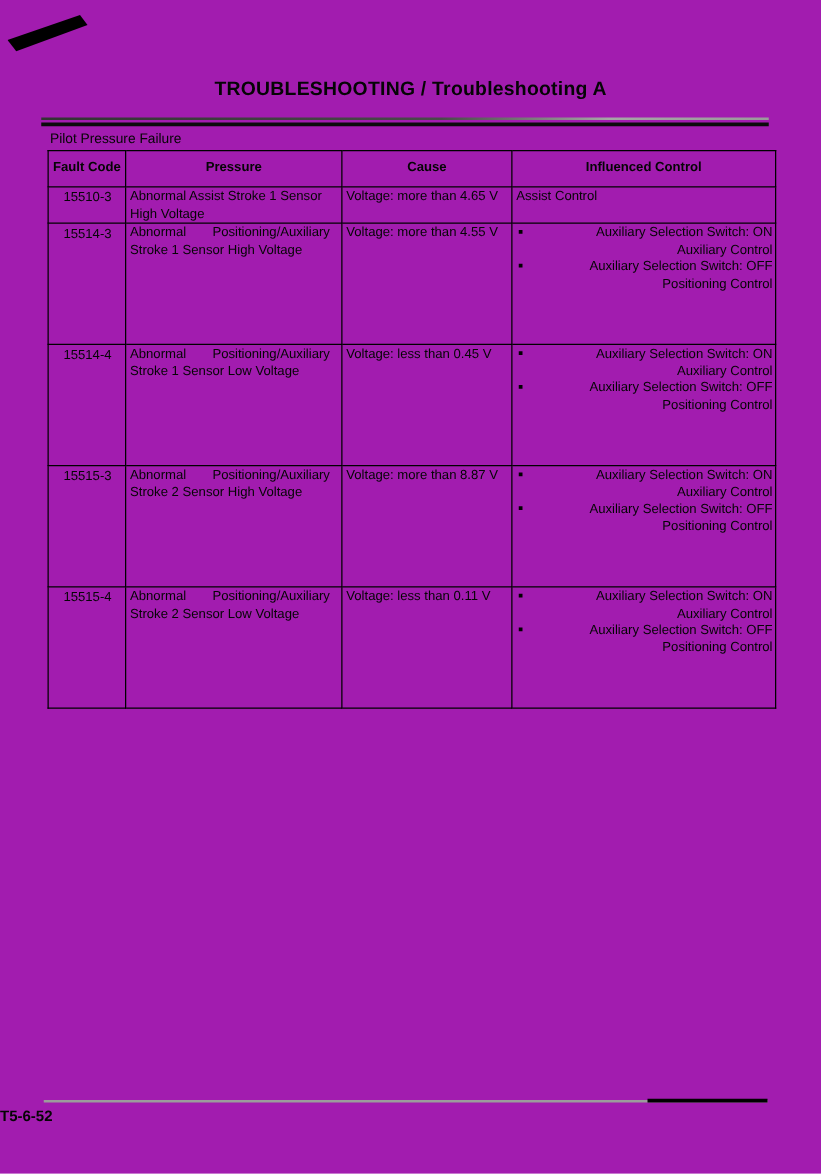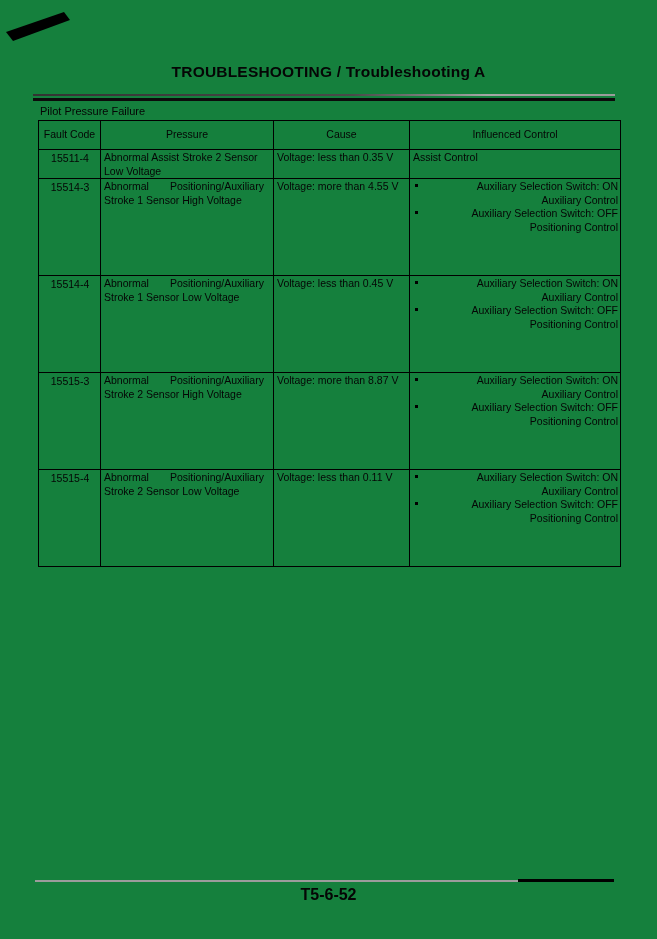--- a/index.html
+++ b/index.html
@@ -1,20 +1,20 @@
 <!DOCTYPE html>
 <html><head>
 <meta charset="utf-8">
 <style>
   html, body { margin: 0; padding: 0; background: #ffffff; }
   .page {
     position: relative;
     width: 657px;
     height: 939px;
-    background: #15803d;
+    background: #a21caf;
     font-family: "Liberation Sans", "DejaVu Sans", sans-serif;
     color: #050505;
     overflow: hidden;
   }
 
   
   .artifact { position: absolute; left: 6px; top: 8px; }
 
   
   .doc-title {
@@ -59,20 +59,21 @@
     font-weight: normal;
     vertical-align: top;
     padding: 1px 2px 0 3px;
     overflow: hidden;
   }
   .fault-table th {
     text-align: center;
     vertical-align: middle;
     padding: 0 1px;
     white-space: nowrap;
+    font-weight: bold;
   }
   tr.hdr { height: 29px; }
   tr.r-sm { height: 28px; }
   tr.r-lg { height: 97px; }
   td.code { text-align: center; padding-top: 2px; }
   .ws-pre { white-space: pre; }
   .ws-preline { white-space: pre-line; }
 
   .bullet-item {
     position: relative;
@@ -97,22 +98,21 @@
   }
   .footer-rule .dark-seg {
     position: absolute;
     left: 483px; top: -1px;
     width: 96px; height: 3px;
     background: #000000;
   }
   .page-number {
     position: absolute;
     top: 886px; left: 0; width: 657px;
-    text-align: center;
-    font-size: 16px;
+    font-size: 12px;
     font-weight: bold;
   }
 </style>
 </head>
 <body>
 
 <div class="page">
 
   <svg class="artifact" width="72" height="36" aria-hidden="true">
     <polygon points="0,24 58,4 64,12 7,33" fill="#000000"></polygon>
@@ -136,24 +136,24 @@
     </colgroup>
     <tbody>
         <tr class="hdr">
       <th>Fault Code</th>
       <th>Pressure</th>
       <th>Cause</th>
       <th>Influenced Control</th>
     </tr>
 
     <tr class="r-sm">
-      <td class="code">15511-4</td>
-      <td class="ws-pre">Abnormal Assist Stroke 2 Sensor
-Low Voltage</td>
-      <td class="ws-preline">Voltage: less than 0.35 V</td>
+      <td class="code">15510-3</td>
+      <td class="ws-pre">Abnormal Assist Stroke 1 Sensor
+High Voltage</td>
+      <td class="ws-preline">Voltage: more than 4.65 V</td>
       <td class="ws-preline">Assist Control</td>
     </tr>
 
     <tr class="r-lg">
       <td class="code">15514-3</td>
       <td class="ws-pre">Abnormal    Positioning/Auxiliary
 Stroke 1 Sensor High Voltage</td>
       <td class="ws-preline">Voltage: more than 4.55 V</td>
       <td>
         <div class="bullet-item">Auxiliary Selection Switch: ON

